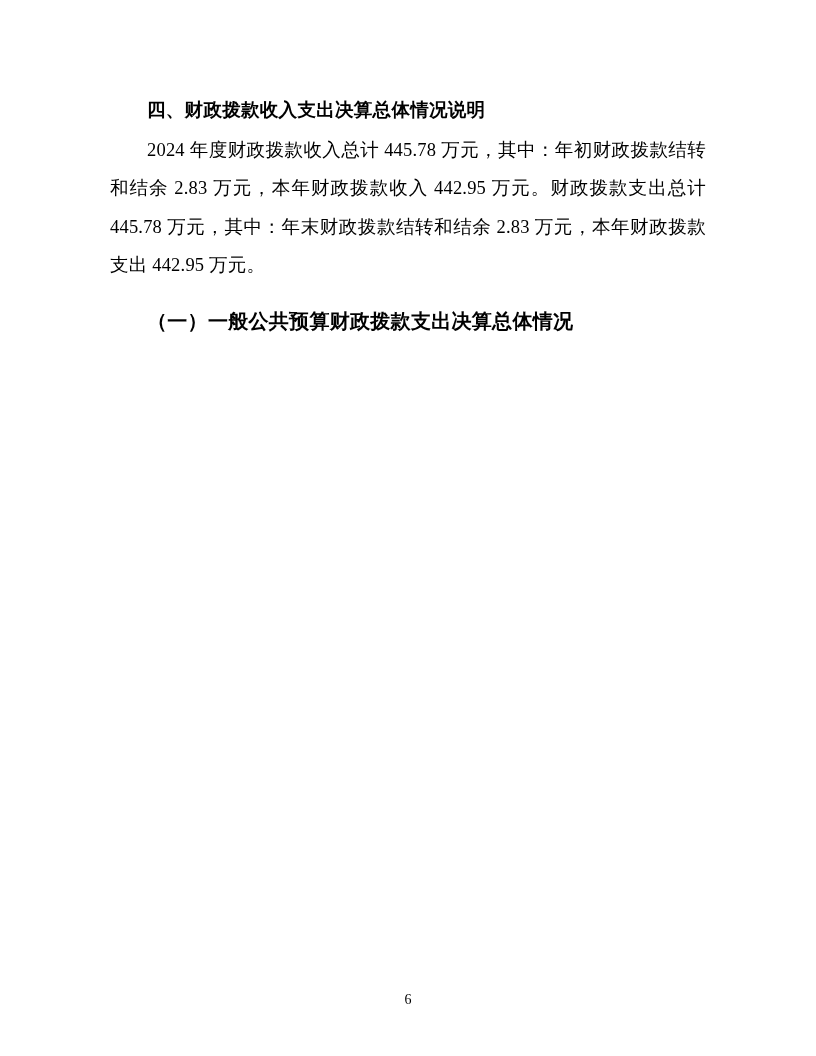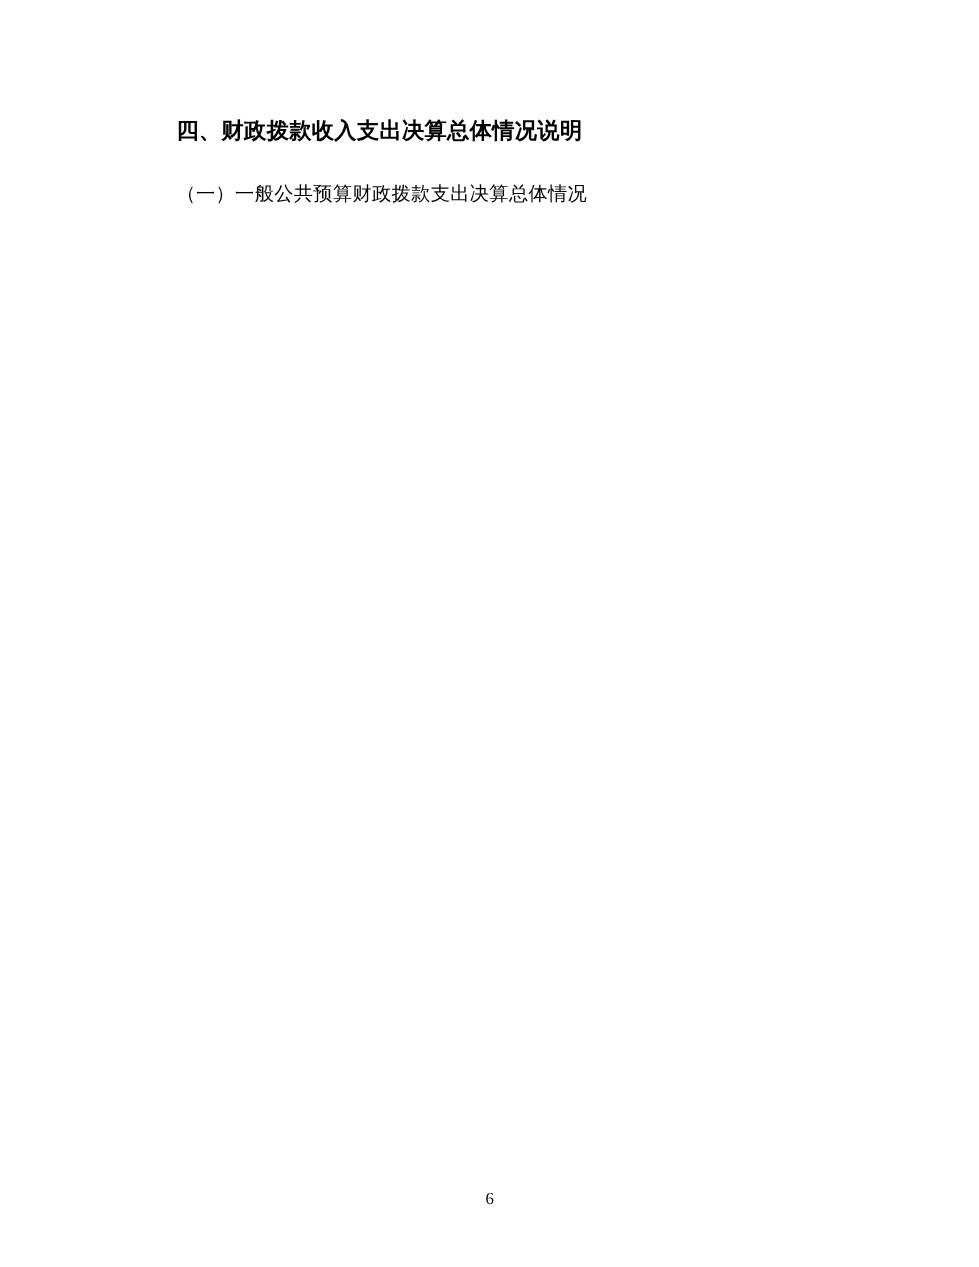--- a/index.html
+++ b/index.html
@@ -31,22 +31,22 @@
     font-family: "DejaVu Sans", "Liberation Sans", sans-serif;
     font-size: 18.5px;
     font-weight: bold;
     line-height: 1.55;
     margin: 0 0 6px 0;
     text-indent: 37px;
     letter-spacing: 0.3px;
   }
   h3.sub-heading {
     font-family: "DejaVu Sans", "Liberation Sans", sans-serif;
-    font-size: 16px;
-    font-weight: normal;
+    font-size: 20px;
+    font-weight: bold;
     line-height: 1.55;
     margin: 0 0 4px 0;
     text-indent: 37px;
     letter-spacing: 0.3px;
   }
   p.para {
     font-size: 18.5px;
     line-height: 2.08;
     margin: 0 0 2px 0;
     text-indent: 37px;
@@ -67,20 +67,21 @@
   }
 </style>
 </head>
 <body>
 
 <div class="page">
   <div class="doc-body">
 
     <h2 class="section-heading">四、财政拨款收入支出决算总体情况说明</h2>
 
+    <p class="para">2024 年度财政拨款收入总计 445.78 万元，其中：年初财政拨款结转和结余 2.83 万元，本年财政拨款收入 442.95 万元。财政拨款支出总计 445.78 万元，其中：年末财政拨款结转和结余 2.83 万元，本年财政拨款支出 442.95 万元。</p>
 
     <div class="spacer-sm"></div>
 
 
     <div class="spacer-md"></div>
 
 
     <h3 class="sub-heading">（一）一般公共预算财政拨款支出决算总体情况</h3>
 
 

